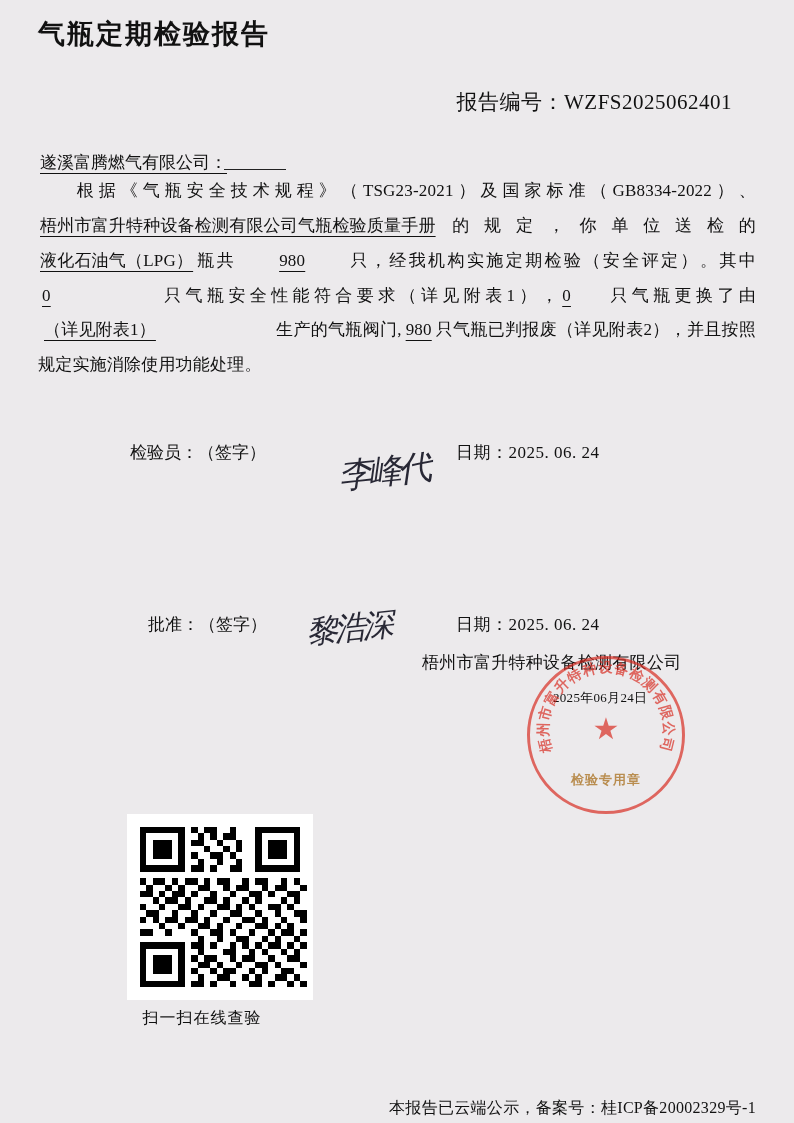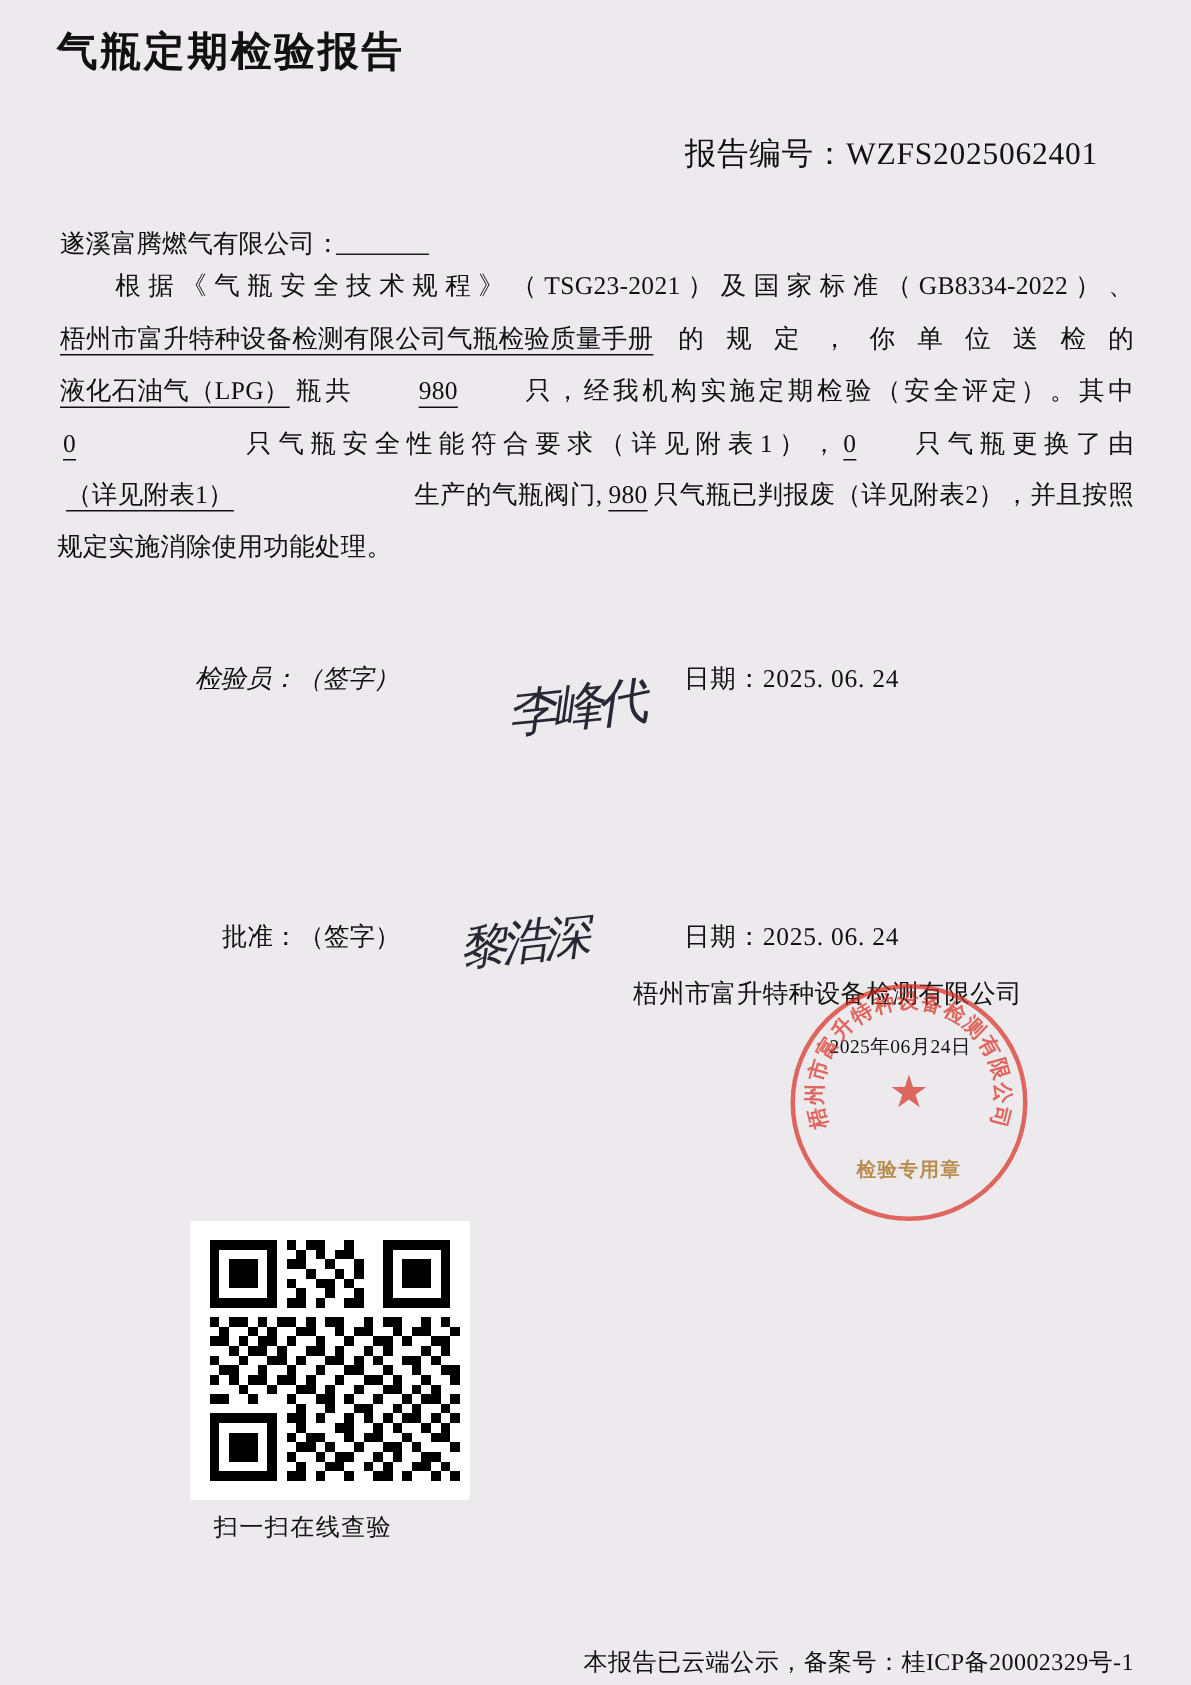--- a/index.html
+++ b/index.html
@@ -36,20 +36,21 @@
     margin-top: 36px;
     padding-right: 24px;
     letter-spacing: 0.5px;
   }
   .addressee {
     font-size: 17px;
     margin-top: 34px;
     padding-left: 2px;
   }
   .addressee .u {
+    text-decoration: underline;
     text-underline-offset: 5px;
   }
   .addressee .blank {
     display: inline-block;
     width: 62px;
     border-bottom: 1px solid #222;
     margin-left: -3px;
     height: 19px;
     vertical-align: -2px;
   }
@@ -87,21 +88,20 @@
   .sign-block {
     margin-top: 58px;
     font-size: 17px;
     position: relative;
     height: 86px;
   }
   .sign-block .label {
     position: absolute;
     left: 92px;
     top: 0;
-    font-style: italic;
   }
   .sign-block .date {
     position: absolute;
     left: 418px;
     top: 0;
     letter-spacing: 0.5px;
   }
   .sign-script {
     position: absolute;
     font-family: "DejaVu Serif", serif;

